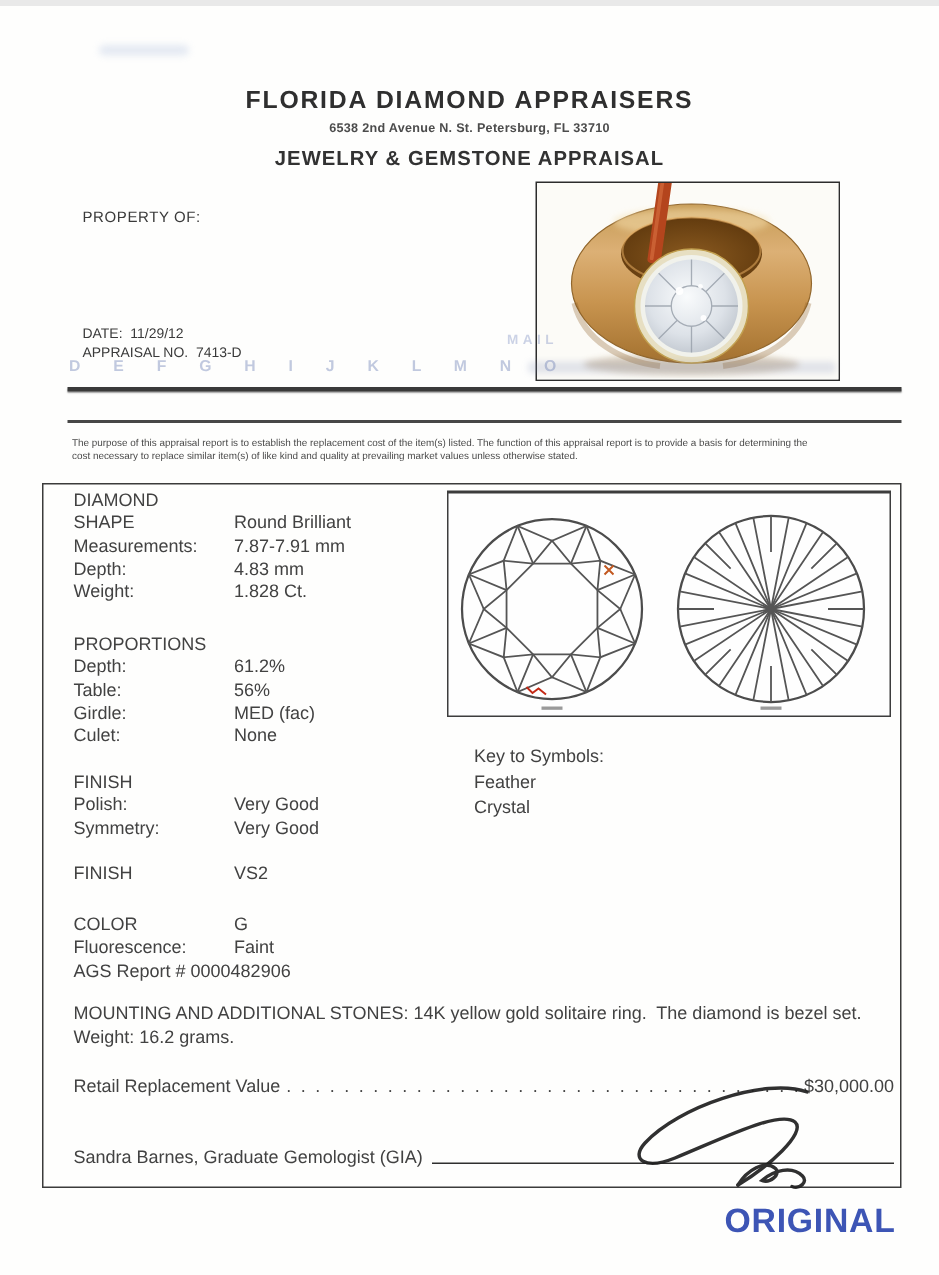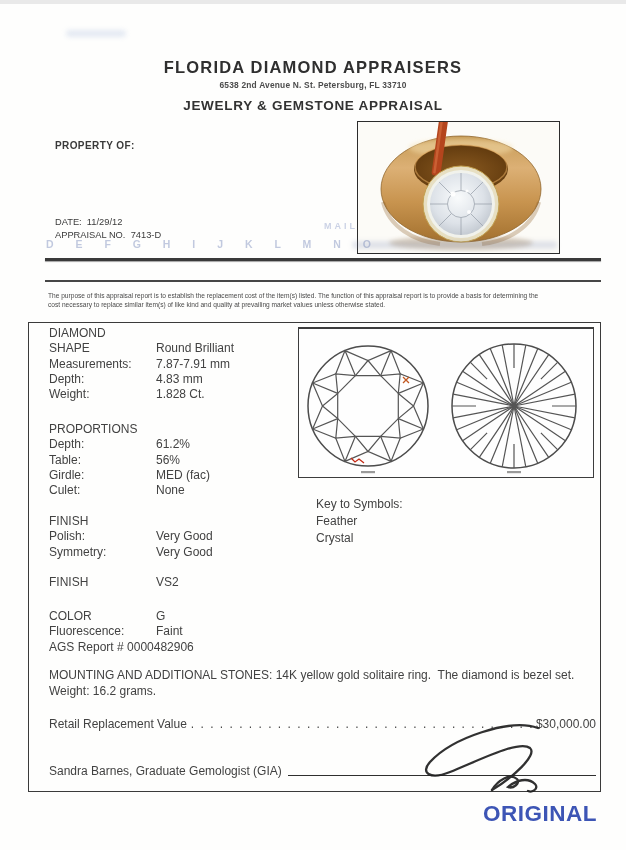--- a/index.html
+++ b/index.html
@@ -4,23 +4,23 @@
 <style>
   html,body{margin:0;padding:0;background:#e9e9e9}
   .page{position:relative;width:626px;height:850px;background:#fefefdff;background:#fefefd;
         font-family:"Liberation Sans",sans-serif;color:#414141;overflow:hidden;margin:4px auto}
   .abs{position:absolute}
   .ctr{left:0;right:0;text-align:center}
   .hdr-title{top:54px;font-size:16.5px;font-weight:bold;letter-spacing:1.2px;color:#2f2f2f}
   .hdr-addr{top:76px;font-size:8.4px;font-weight:bold;color:#4c4c4c;letter-spacing:.2px}
   .hdr-sub{top:94px;font-size:13.5px;font-weight:bold;letter-spacing:.7px;color:#323232}
   .smudge-tl{left:66px;top:26px;width:60px;height:7px;background:#c4d0e6;opacity:.45;filter:blur(2.5px);border-radius:4px}
-  .prop{left:55px;top:136px;font-size:10px;font-weight:bold;letter-spacing:.4px;color:#3a3a3a}
+  .prop{left:55px;top:136px;font-size:10px;font-weight:normal;letter-spacing:.4px;color:#3a3a3a}
   .dateline{left:55px;top:212px;font-size:9.3px;font-weight:normal;color:#3a3a3a;line-height:12.5px}
-  .ghost-mail{left:324px;top:217px;font-size:9px;font-weight:bold;letter-spacing:3px;color:rgba(110,130,185,.35)}
+  .ghost-mail{left:338px;top:217px;font-size:9px;font-weight:bold;letter-spacing:3px;color:rgba(110,130,185,.35)}
   .ghost{left:46px;top:234px;font-size:10.5px;font-weight:bold;letter-spacing:9.5px;color:rgba(102,122,178,.40);white-space:nowrap}
   .ghost-smear{left:352px;top:237px;width:205px;height:8px;background:rgba(118,135,182,.20);filter:blur(2px);border-radius:3px}
   .rule1{left:45px;top:254px;width:556px;height:2.6px;background:#3a3a3a;box-shadow:0 1px 1px rgba(50,50,50,.45)}
   .rule2{left:45px;top:276px;width:556px;height:1.6px;background:#474747}
   .disc{left:48px;top:288px;width:556px;font-size:6.6px;line-height:8.6px;color:#4a4a4a}
   .disc div{white-space:nowrap;overflow:hidden}
   .photo-box{left:357px;top:117px;width:201px;height:131px;border:1.5px solid #2c2c2c;background:#fff}
   .main-box{left:28px;top:318px;width:571px;height:468px;border:1.6px solid #3b3b3b}
   .blk{position:absolute;font-size:12px;line-height:15.3px;color:#424242}
   .row{display:flex}

